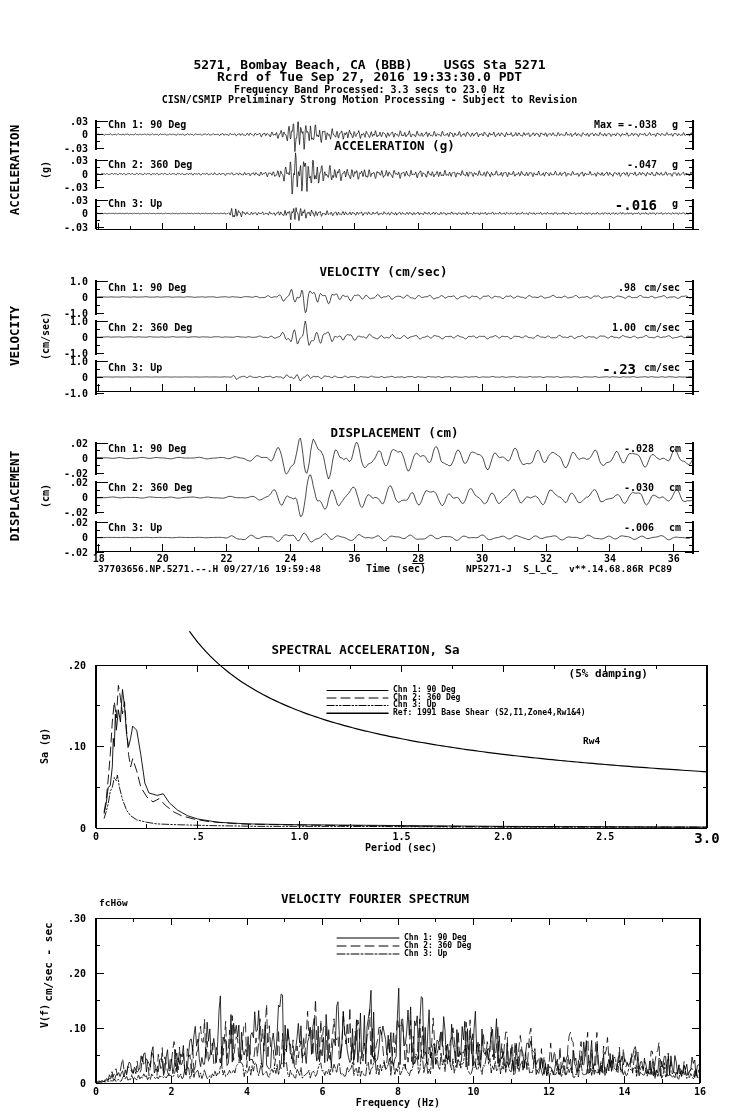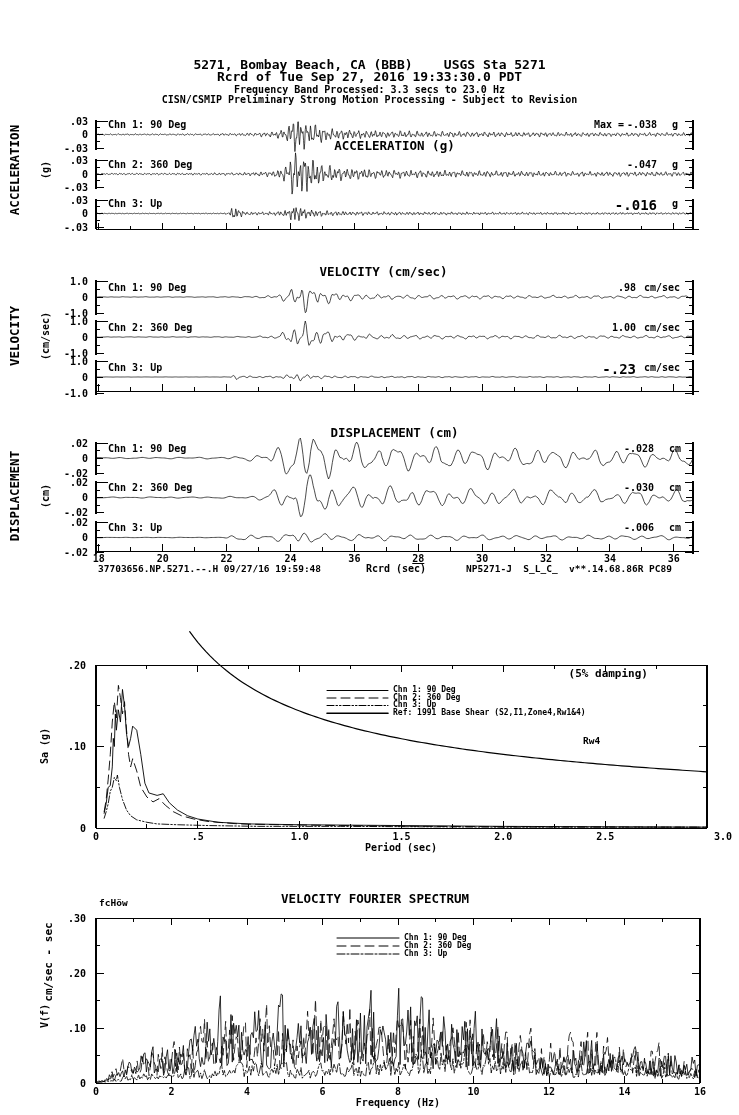--- a/index.html
+++ b/index.html
@@ -311,24 +311,25 @@
   <div class="t f12 ctr" style="left:85px;top:265px;width:597px;">VELOCITY (cm/sec)</div>
   <div class="t f12 ctr" style="left:96px;top:426px;width:597px;">DISPLACEMENT (cm)</div>
 
   <div class="t f12 rot" style="left:15px;top:170px;">ACCELERATION</div>
   <div class="t f10 rot" style="left:45px;top:170px;">(g)</div>
   <div class="t f12 rot" style="left:15px;top:336px;">VELOCITY</div>
   <div class="t f10 rot" style="left:45px;top:336px;">(cm/sec)</div>
   <div class="t f12 rot" style="left:15px;top:496px;">DISPLACEMENT</div>
   <div class="t f10 rot" style="left:45px;top:496px;">(cm)</div>
 
-  <div class="t f10 ctr" style="left:296px;top:563px;width:200px;">Rcrd (sec)</div>
+  <div class="t f10 ctr" style="left:296px;top:563px;width:200px;">Time (sec)</div>
   <div class="t f95" style="left:98px;top:564px;">37703656.NP.5271.--.H 09/27/16 19:59:48</div>
   <div class="t f95 r" style="left:430px;top:564px;width:242px;">NP5271-J  S_L_C_  v**.14.68.86R PC89</div>
 
+  <div class="t f12 ctr" style="left:60px;top:643px;width:611px;">SPECTRAL ACCELERATION, Sa</div>
   <div class="t f11 r" style="left:500px;top:668px;width:148px;">(5% damping)</div>
   <div class="t f10 rot" style="left:44px;top:746px;">Sa (g)</div>
   <div class="t f10 ctr" style="left:301px;top:842px;width:200px;">Period (sec)</div>
   <div class="t f95" style="left:583px;top:736px;">Rw4</div>
 
   <div class="t f12 ctr" style="left:50px;top:892px;width:650px;">VELOCITY FOURIER SPECTRUM</div>
   <div class="t f95" style="left:99px;top:898px;">fcHöw</div>
   <div class="t f11 rot" style="left:49px;top:962px;">cm/sec - sec</div>
   <div class="t f10 rot" style="left:44px;top:1016px;">V(f)</div>
   <div class="t f10 ctr" style="left:298px;top:1097px;width:200px;">Frequency (Hz)</div>
@@ -399,21 +400,21 @@
     <div class="t mono ctr" style="left: 658.795px; width: 30px; top: 553px; font-size: 10px;">36</div>
     <div class="t mono r" style="left: 40px; width: 46px; top: 659.5px; font-size: 10px;">.20</div>
     <div class="t mono r" style="left: 40px; width: 46px; top: 741px; font-size: 10px;">.10</div>
     <div class="t mono r" style="left: 40px; width: 46px; top: 822.5px; font-size: 10px;">0</div>
     <div class="t mono ctr" style="left: 81px; width: 30px; top: 831px; font-size: 10px;">0</div>
     <div class="t mono ctr" style="left: 182.833px; width: 30px; top: 831px; font-size: 10px;">.5</div>
     <div class="t mono ctr" style="left: 284.667px; width: 30px; top: 831px; font-size: 10px;">1.0</div>
     <div class="t mono ctr" style="left: 386.5px; width: 30px; top: 831px; font-size: 10px;">1.5</div>
     <div class="t mono ctr" style="left: 488.333px; width: 30px; top: 831px; font-size: 10px;">2.0</div>
     <div class="t mono ctr" style="left: 590.167px; width: 30px; top: 831px; font-size: 10px;">2.5</div>
-    <div class="t mono ctr" style="left: 692px; width: 30px; top: 831px; font-size: 10px; margin-left: 16px;">3.0</div>
+    <div class="t mono ctr" style="left: 692px; width: 30px; top: 831px; font-size: 14px;">3.0</div>
     <div class="t mono " style="left: 393px; top: 686px; font-size: 8px;">Chn 1: 90 Deg</div>
     <div class="t mono " style="left: 393px; top: 693.5px; font-size: 8px;">Chn 2: 360 Deg</div>
     <div class="t mono " style="left: 393px; top: 701px; font-size: 8px;">Chn 3: Up</div>
     <div class="t mono " style="left: 393px; top: 708.7px; font-size: 8px;">Ref: 1991 Base Shear (S2,I1,Zone4,Rw1&amp;4)</div>
     <div class="t mono r" style="left: 40px; width: 46px; top: 912.5px; font-size: 10px;">.30</div>
     <div class="t mono r" style="left: 40px; width: 46px; top: 967.5px; font-size: 10px;">.20</div>
     <div class="t mono r" style="left: 40px; width: 46px; top: 1022.5px; font-size: 10px;">.10</div>
     <div class="t mono r" style="left: 40px; width: 46px; top: 1077.5px; font-size: 10px;">0</div>
     <div class="t mono ctr" style="left: 81px; width: 30px; top: 1086px; font-size: 10px;">0</div>
     <div class="t mono ctr" style="left: 156.5px; width: 30px; top: 1086px; font-size: 10px;">2</div>

